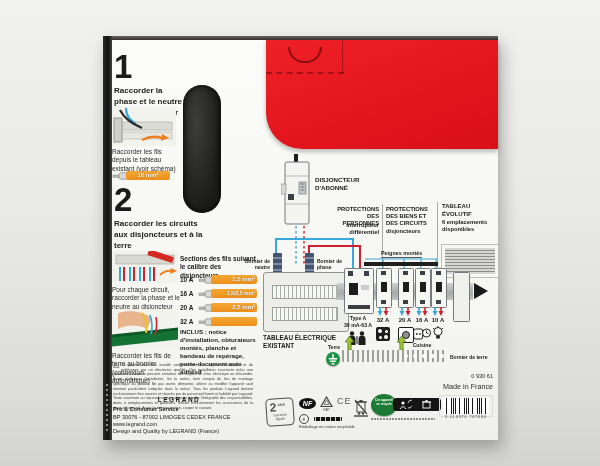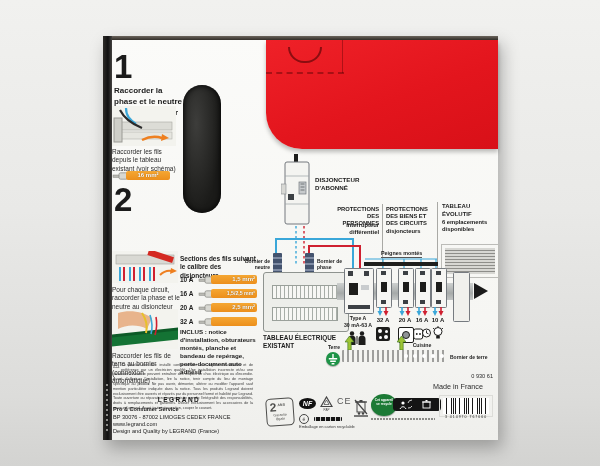--- a/index.html
+++ b/index.html
@@ -97,20 +97,21 @@
       <svg width="16" height="8" viewBox="0 0 16 8">
         <rect x="1" y="3" width="7" height="2.4" fill="#b9b9b3" stroke="#84847e" stroke-width="0.5"></rect>
         <rect x="7" y="0.8" width="8.5" height="6.4" rx="1.6" fill="#d8d8d2" stroke="#84847e" stroke-width="0.7"></rect>
       </svg>
       <div class="obar" style="width:44px;margin-left:-2px;">
         <span style="right:auto;left:50%;transform:translateX(-50%);">16 mm²</span>
       </div>
     </div>
 
     <div class="ab bignum" style="left:11px;top:147px;">2</div>
+    <div class="ab h1" style="left:11px;top:183px;width:90px;">Raccorder les circuits aux disjoncteurs et à la terre</div>
     <svg class="ab" style="left:9px;top:215px;" width="66" height="32" viewBox="0 0 66 32">
       <rect x="0" y="0" width="66" height="32" fill="#f3f3ee"></rect>
       <rect x="4" y="4" width="58" height="9" fill="#d9d9d3" stroke="#a2a29c" stroke-width="0.6"></rect>
       <rect x="36" y="-2" width="26" height="6" fill="#d42a22" transform="rotate(18 36 2)"></rect>
       <g stroke-width="2">
         <line x1="8" y1="16" x2="8" y2="30" stroke="#3aa7d9"></line>
         <line x1="12" y1="16" x2="12" y2="30" stroke="#cf2030"></line>
         <line x1="18" y1="16" x2="18" y2="30" stroke="#3aa7d9"></line>
         <line x1="22" y1="16" x2="22" y2="30" stroke="#cf2030"></line>
         <line x1="28" y1="16" x2="28" y2="30" stroke="#3aa7d9"></line>
@@ -398,17 +399,17 @@
           <path d="M7 11 C8.5 8 11.5 8 13 11" stroke="#fff" stroke-width="1" fill="none"></path>
         <path d="M15 5 a4 4 0 0 1 4 -3 M19 8 a4 4 0 0 1 -4 2" stroke="#fff" stroke-width="0.8" fill="none"></path>
         <rect x="30" y="4" width="7" height="6" fill="none" stroke="#fff" stroke-width="0.9"></rect>
         <line x1="29" y1="4" x2="38" y2="4" stroke="#fff" stroke-width="0.9"></line>
         <rect x="32.5" y="2" width="2" height="1.5" fill="#fff"></rect>
       </svg>
     </div>
     <div class="ab" style="left:268px;top:382px;width:64px;height:2px;background:repeating-linear-gradient(90deg,#8c8c88 0 2px,transparent 2px 3px);"></div>
 
     <div class="ab" style="left:350px;top:337px;width:40px;text-align:right;font-size:5.6px;color:#2a2a2a;">0 930 61</div>
-    <div class="ab" style="left:330px;top:346px;width:60px;font-size:7.2px;color:#2a2a2a;">Made in France</div>
+    <div class="ab" style="left:330px;top:346px;width:60px;text-align:right;font-size:7.2px;color:#2a2a2a;">Made in France</div>
     <div class="ab barcode" style="left:336px;top:359px;width:54px;height:22px;box-sizing:border-box;"></div>
     <div class="ab tiny" style="left:336px;top:379px;width:108px;text-align:center;font-size:7px;letter-spacing:2px;color:#222;">3 414970 767660</div>
   </div>
 </div>
 
 </body></html>

